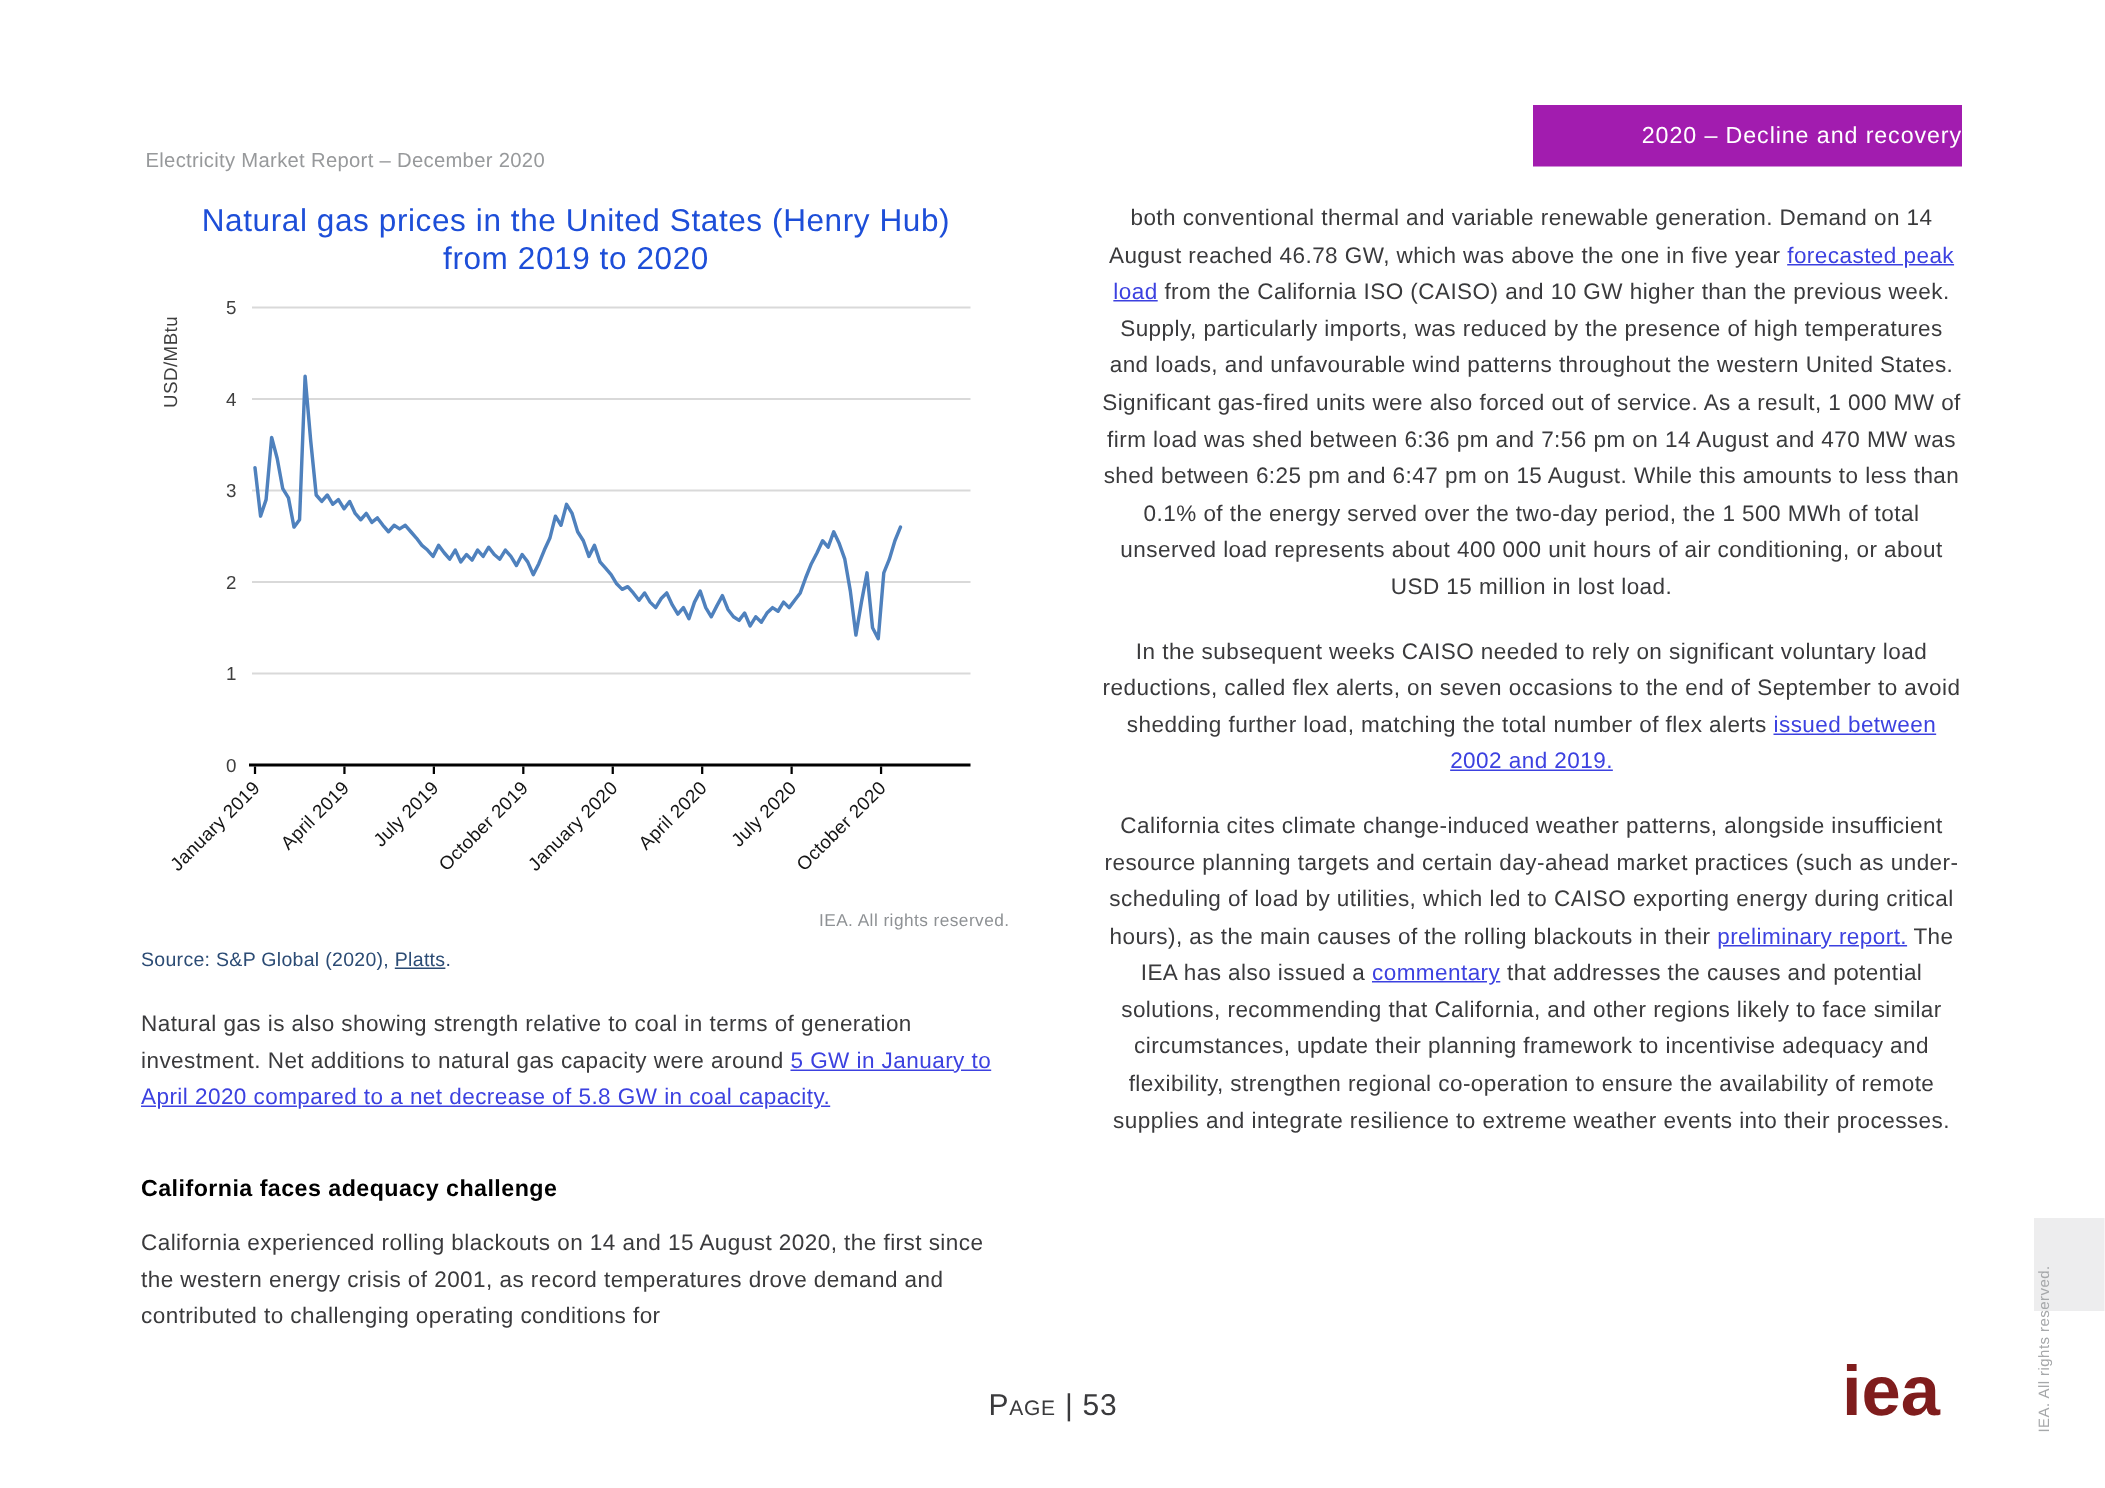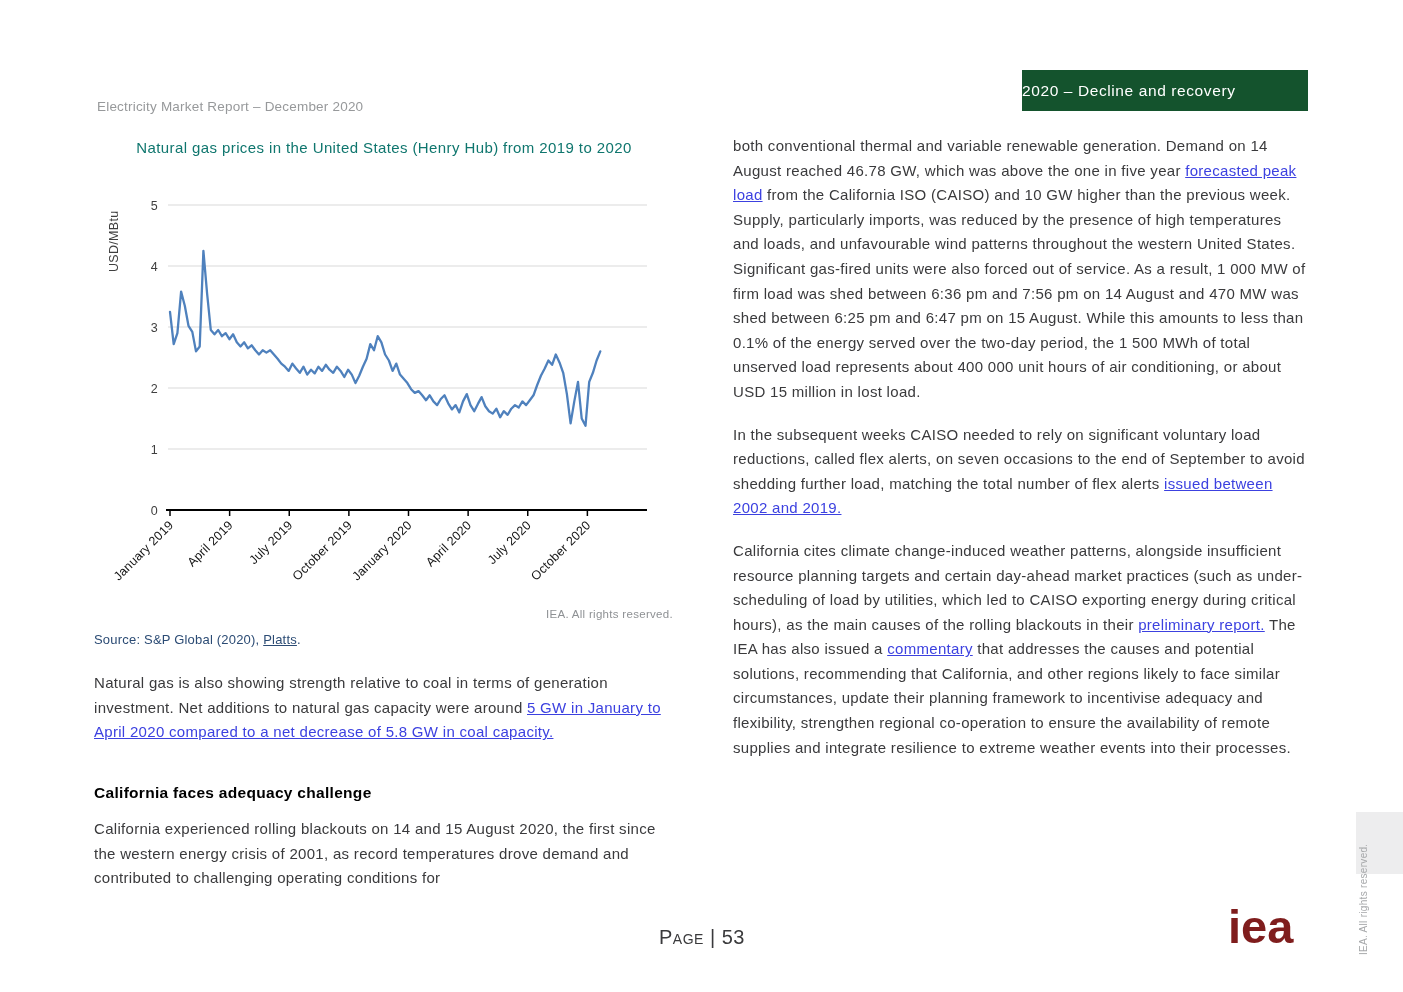--- a/index.html
+++ b/index.html
@@ -3,32 +3,32 @@
 <meta charset="utf-8">
 <style>
   html,body{margin:0;padding:0;background:#fff;}
   body{
     position:relative;width:1403px;height:992px;overflow:hidden;
     font-family:"Liberation Sans",sans-serif;
     font-size:15px;line-height:24.6px;letter-spacing:0.3px;color:#3A3A3C;
   }
   .abs{position:absolute;}
   .report-title{left:97px;top:85px;font-size:13.5px;color:#97999B;letter-spacing:0.2px;margin-top:10px;}
-  .badge{left:1022px;top:70px;width:286px;height:41px;line-height:41px;text-align:left;
-    background:#14532d;color:#FFFFFF;font-size:15.5px;letter-spacing:0.6px;}
-  .chart-title{left:114px;top:135px;width:540px;text-align:center;color:#0f766e;
-    font-size:15px;line-height:25px;letter-spacing:0.4px;}
+  .badge{left:1022px;top:70px;width:286px;height:41px;line-height:41px;text-align:right;
+    background:#a21caf;color:#FFFFFF;font-size:15.5px;letter-spacing:0.6px;}
+  .chart-title{left:114px;top:135px;width:540px;text-align:center;color:#1d4ed8;
+    font-size:21px;line-height:25px;letter-spacing:0.4px;}
   #chart-svg{left:94px;top:188px;}
   .chart-copyright{left:393px;top:602px;width:280px;text-align:right;font-size:11.5px;color:#8E9194;}
   .source-line{left:94px;top:628px;font-size:13px;color:#2B4B74;letter-spacing:0.2px;}
   .lpara1{left:94px;top:671px;width:580px;}
   .lheading{left:94px;top:781px;width:580px;font-weight:bold;font-size:15.5px;color:#000000;}
   .lpara2{left:94px;top:817px;width:580px;}
   .rcol{left:733px;top:134px;width:576px;}
-  .rcol p{margin:0 0 18px 0;}
+  .rcol p{margin:0 0 18px 0;text-align:center;}
   a.link{color:#3C41E0;text-decoration:underline;cursor:pointer;}
   .page-num{left:602px;top:925px;width:200px;text-align:center;font-variant:small-caps;
     font-size:20px;color:#3A3A3C;letter-spacing:0.5px;}
   .iea-logo{left:1228px;top:903px;font-size:47px;line-height:47px;font-weight:bold;
     color:#7f1d1d;letter-spacing:0px;}
   .side-note{left:1352px;top:955px;transform-origin:0 0;transform:rotate(-90deg);
     white-space:nowrap;font-size:10px;letter-spacing:0.3px;color:#A6A8AA;}
   .edge-tab{left:1356px;top:812px;width:47px;height:62px;background:#EDEDEE;}
   .xtick{font-size:12.5px;fill:#141414;letter-spacing:0.2px;}
   .ytick{font-size:12.5px;fill:#3F3F3F;}

